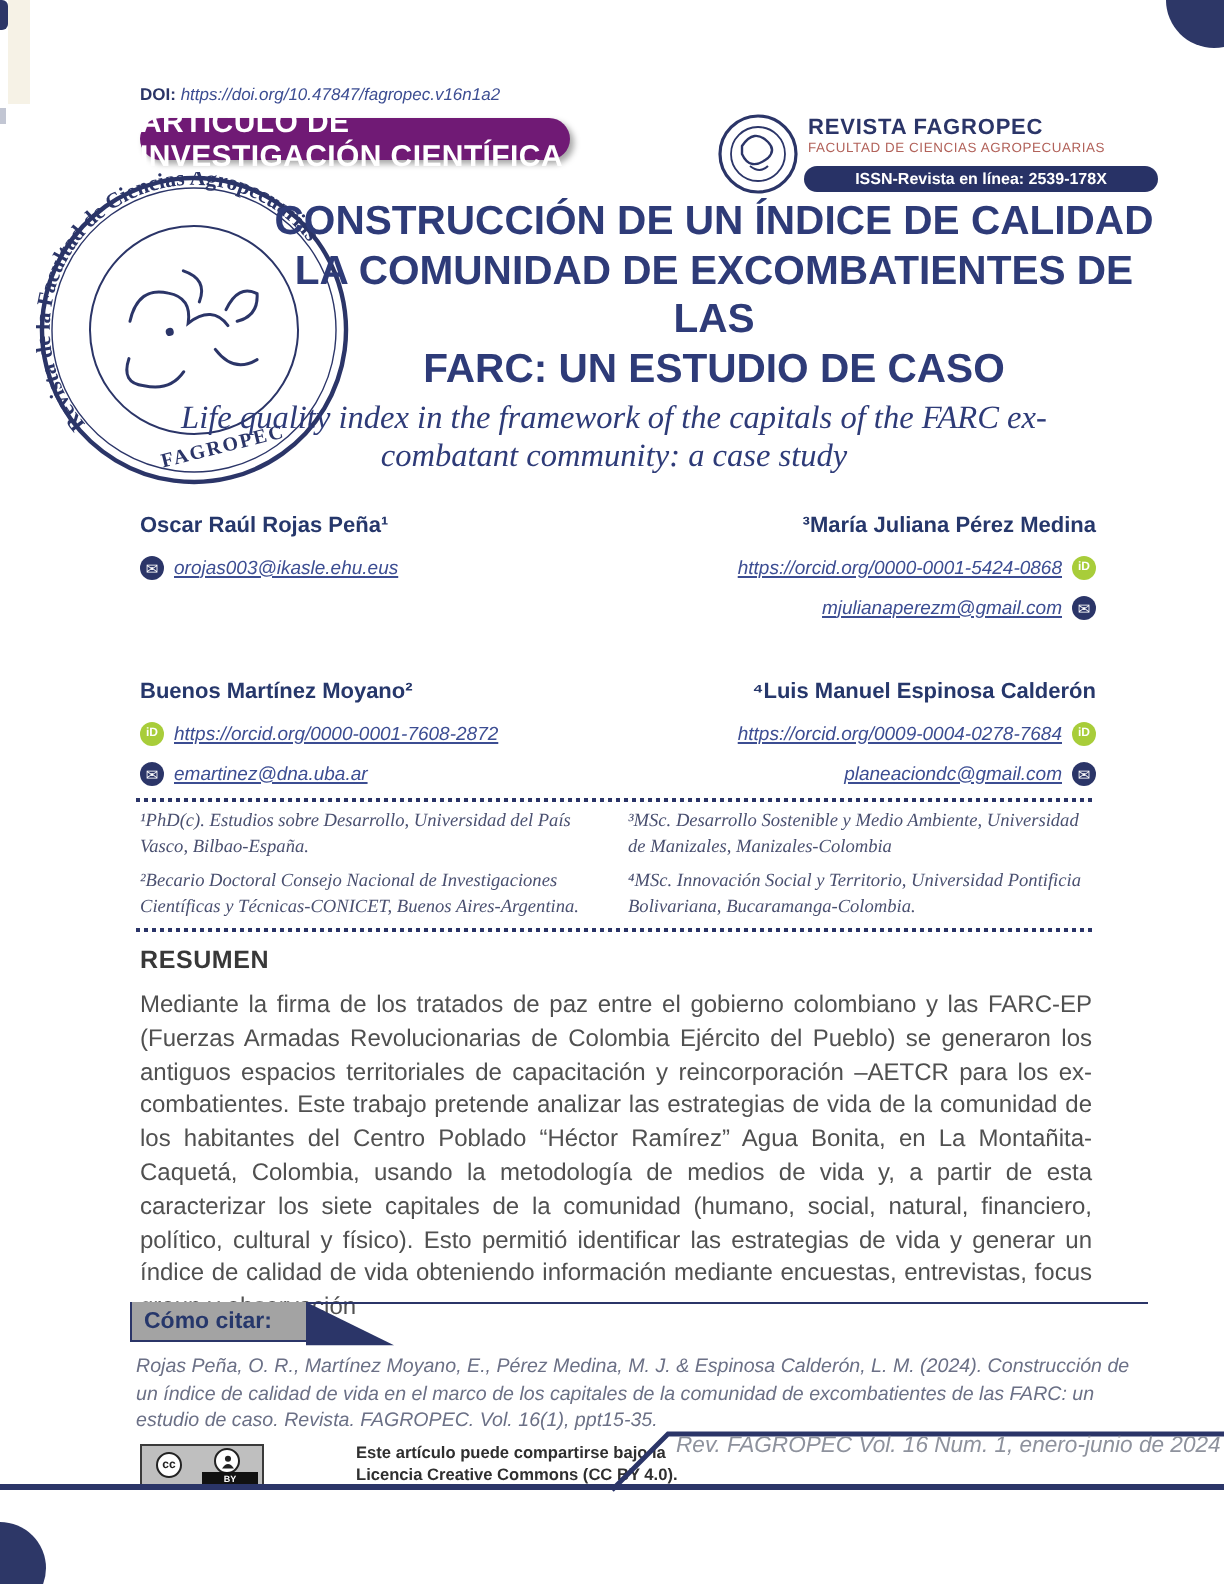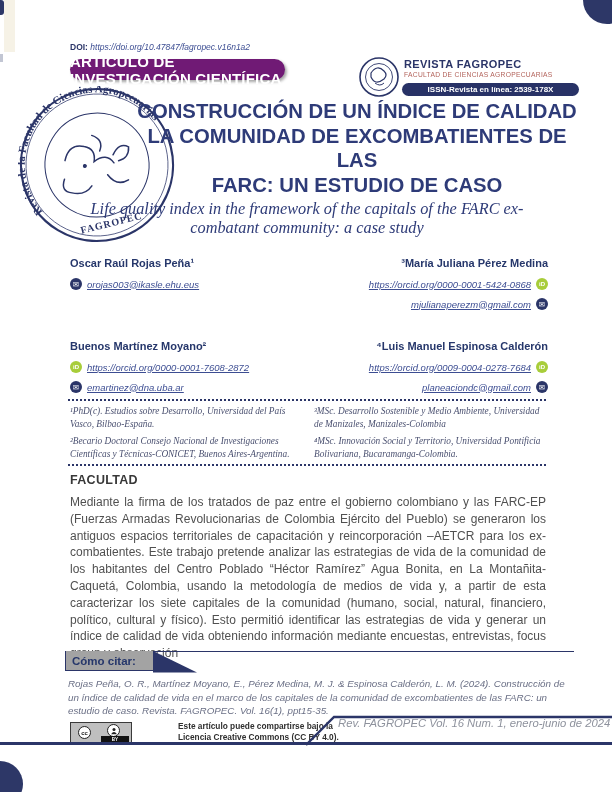--- a/index.html
+++ b/index.html
@@ -201,21 +201,21 @@
       </div>
   </div>
 
   <div class="dotted dot1"></div>
   <div class="affil af1">¹PhD(c). Estudios sobre Desarrollo, Universidad del País Vasco, Bilbao-España.</div>
   <div class="affil af2 r">³MSc. Desarrollo Sostenible y Medio Ambiente, Universidad de Manizales, Manizales-Colombia</div>
   <div class="affil af3">²Becario Doctoral Consejo Nacional de Investigaciones Científicas y Técnicas-CONICET, Buenos Aires-Argentina.</div>
   <div class="affil af4 r">⁴MSc. Innovación Social y Territorio, Universidad Pontificia Bolivariana, Bucaramanga-Colombia.</div>
   <div class="dotted dot2"></div>
 
-  <div class="abs-head">FACULTAD</div>
+  <div class="abs-head">RESUMEN</div>
   <div class="abs-text">Mediante la firma de los tratados de paz entre el gobierno colombiano y las FARC-EP (Fuerzas Armadas Revolucionarias de Colombia Ejército del Pueblo) se generaron los antiguos espacios territoriales de capacitación y reincorporación –AETCR para los ex-combatientes. Este trabajo pretende analizar las estrategias de vida de la comunidad de los habitantes del Centro Poblado “Héctor Ramírez” Agua Bonita, en La Montañita-Caquetá, Colombia, usando la metodología de medios de vida y, a partir de esta caracterizar los siete capitales de la comunidad (humano, social, natural, financiero, político, cultural y físico). Esto permitió identificar las estrategias de vida y generar un índice de calidad de vida obteniendo información mediante encuestas, entrevistas, focus group y observación</div>
 
   <div class="cite-topline"></div>
   <div class="cite-tab">Cómo citar:</div>
   <div class="cite-swoosh"></div>
   <div class="cite-text">Rojas Peña, O. R., Martínez Moyano, E., Pérez Medina, M. J. &amp; Espinosa Calderón, L. M. (2024). Construcción de un índice de calidad de vida en el marco de los capitales de la comunidad de excombatientes de las FARC: un estudio de caso. Revista. FAGROPEC. Vol. 16(1), ppt15-35.</div>
 
   <div class="cc-badge">
     <span class="cc-circ cc-c1">cc</span>
     <span class="cc-circ cc-c2">

